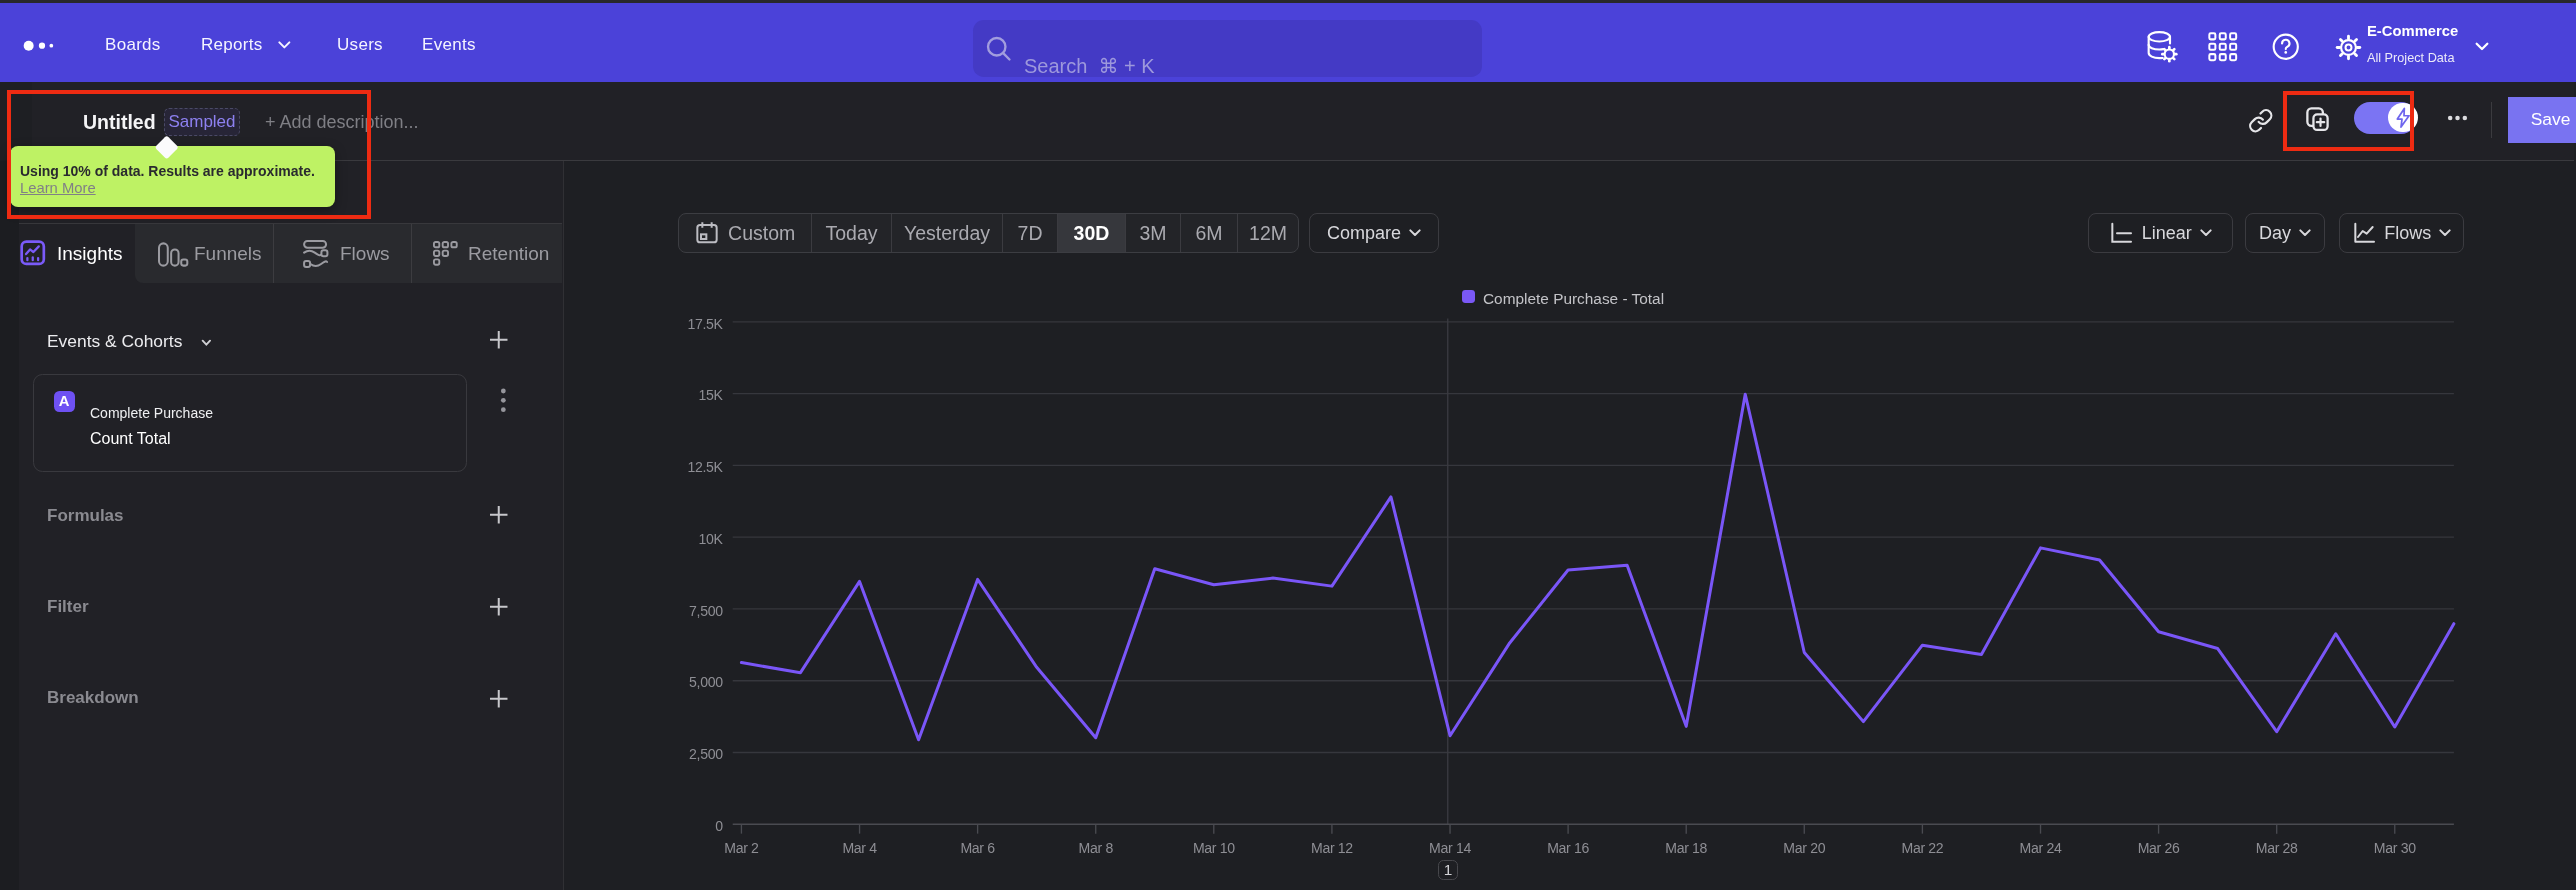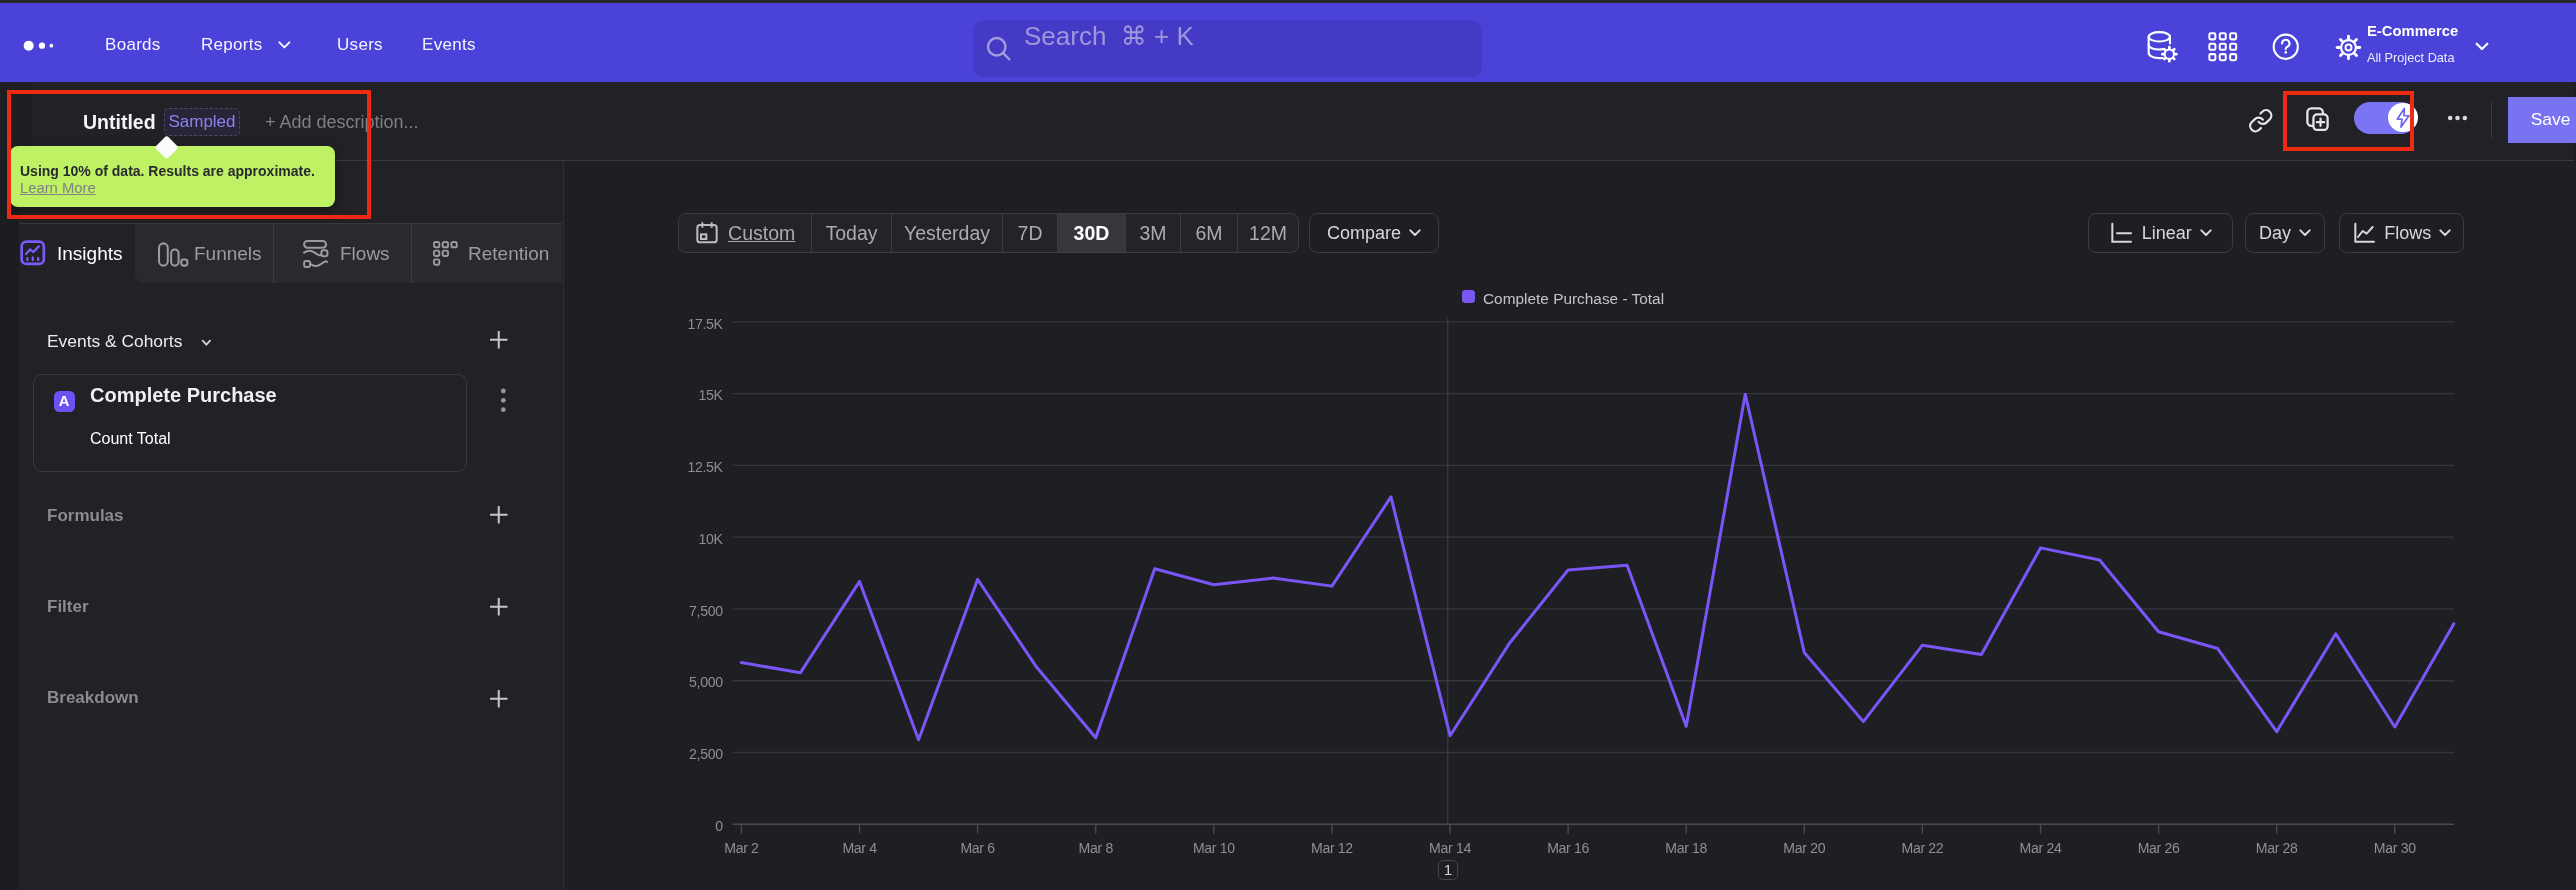--- a/index.html
+++ b/index.html
@@ -5,21 +5,21 @@
   * { margin:0; padding:0; box-sizing:border-box; }
   html,body { width:2576px; height:890px; background:#1e1f23; overflow:hidden; }
   body { position:relative; font-family:"Liberation Sans", sans-serif; -webkit-font-smoothing:antialiased; }
   .abs { position:absolute; }
 
   
   #hairline { left:0; top:0; width:2576px; height:2.7px; background:#28282c; }
   #nav { left:0; top:2.7px; width:2576px; height:79px; background:#4b42d9; }
   #nav .navlink { position:absolute; top:32px; font-size:17px; font-weight:500; color:#f5f4ff; letter-spacing:0.3px; }
   #search { position:absolute; left:973px; top:17px; width:509px; height:57px; background:#443ac5; border-radius:10.7px; }
-  #search .ph { position:absolute; left:51px; top:1px; font-size:26px; color:#9d98dc; }
+  #search .ph { position:absolute; left:51px; top:34px; font-size:20px; color:#9d98dc; }
   #acct1 { position:absolute; left:2367px; top:20px; font-size:14.8px; font-weight:700; color:#ffffff; }
   #acct2 { position:absolute; left:2367px; top:48px; font-size:12.7px; color:#eceaf9; }
 
   
   #hdr { left:0; top:82px; width:2542px; height:79px; background:#212126; border-bottom:1.3px solid #3a3a3e;margin-left:32px; }
   #title { position:absolute; left:51px; top:29px; font-size:19.5px; font-weight:700; color:#f4f4f6; }
   #sampled { position:absolute; left:132px; top:26px; width:76px; height:27.5px; border:1.3px dashed #4a4a66; border-radius:5.4px; background:rgba(120,86,255,0.08); color:#8d80f0; font-size:17px; text-align:center; line-height:25px; }
   #adddesc { position:absolute; left:233px; top:30px; font-size:18px; color:#7f7f85; }
   #toggle { position:absolute; left:2322px; top:19.5px; width:63px; height:32px; border-radius:16px; background:#7b74f3; }
   #knob { position:absolute; left:34px; top:1.3px; width:29.5px; height:29.5px; border-radius:50%; background:#ffffff; }
@@ -45,28 +45,28 @@
   #tabs .tdiv { position:absolute; top:0; width:1.3px; height:59px; background:#3c3c40; }
   .tablabel { position:absolute; top:19px; font-size:19px; color:#9b9ba1; }
   #tabInsights { color:#ffffff; font-weight:500; }
 
   .seclabel { position:absolute; font-weight:700; color:#8a8a90; font-size:17px; }
   .plus { position:absolute; width:21.5px; height:21.5px; }
   #evlabel { position:absolute; left:47px; top:170px; font-size:17.4px; font-weight:400; color:#ececef; }
 
   #card { position:absolute; left:33px; top:213px; width:434px; height:98px; border:1.3px solid #39393e; border-radius:9.4px; }
   #abadge { position:absolute; left:19.5px; top:16px; width:21px; height:21px; background:#6e51f3; border-radius:5.4px; color:#fff; font-size:14.8px; font-weight:700; text-align:center; line-height:21px; }
-  #cptitle { position:absolute; left:56px; top:9px; font-size:20px; font-weight:700; color:#eff0f2; }
+  #cptitle { position:absolute; left:56px; top:30px; font-size:14px; font-weight:400; color:#eff0f2; }
   #cttext { position:absolute; left:56px; top:55px; font-size:16px; color:#ffffff; }
 
   
   .ctlbtn { position:absolute; top:213px; height:40px; border:1.3px solid #3b3b40; border-radius:8px; display:flex; align-items:center; justify-content:center; color:#d8d8dc; font-size:18px; }
   #seg { position:absolute; left:678px; top:213px; height:40px; border:1.3px solid #3c3d42; border-radius:8px; background:#232428; display:flex; overflow:hidden; }
   #seg .cell { height:38px; display:flex; align-items:center; justify-content:center; color:#aaaab0; font-size:19.5px; border-left:1.3px solid #3b3b40; }
-  #seg .cell:first-child { border-left:none;text-decoration:underline; }
+  #seg .cell:first-child { border-left:none; }
   #seg .active { background:#36373c; color:#ffffff; font-weight:700; }
 
   
   #legsq { left:1462px; top:290px; width:12.7px; height:12.7px; border-radius:3.4px; background:#7a58f6; }
   #legtx { left:1483px; top:290px; font-size:15.4px; color:#c3c3c7; }
 
   
   #pg1 { left:1438px; top:860px; width:20px; height:20px; border:1.3px solid #47474c; border-radius:5.4px; color:#d2d2d6; font-size:15.4px; text-align:center; line-height:18px; }
 </style>
 </head>

